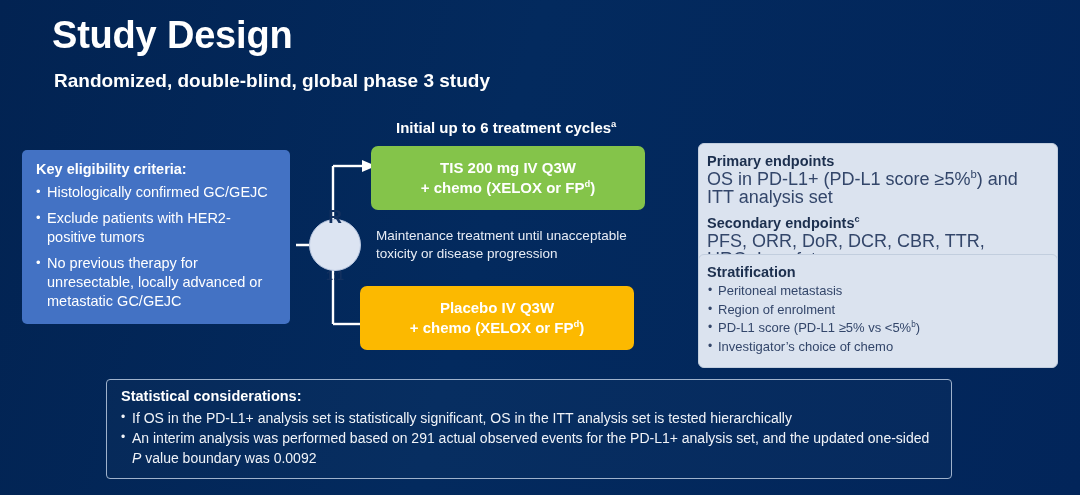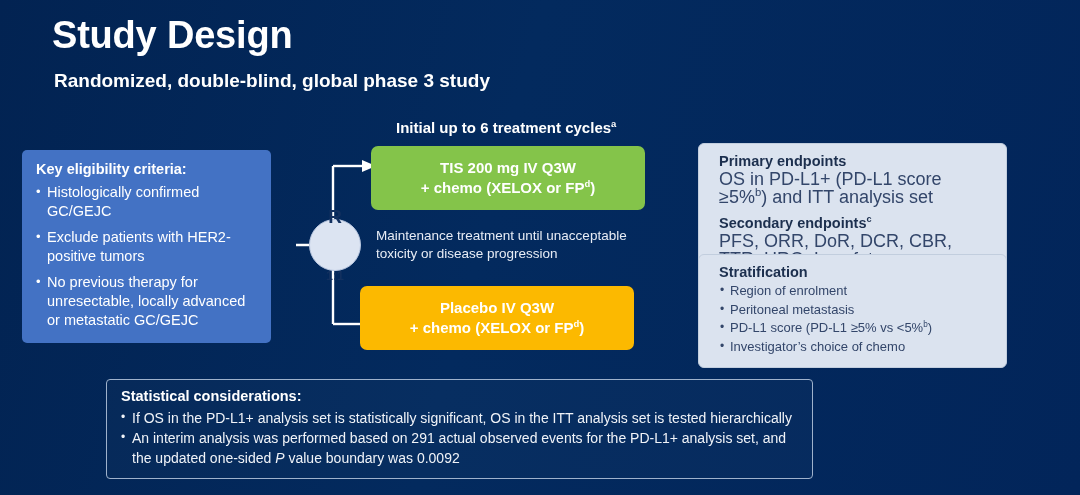--- a/index.html
+++ b/index.html
@@ -38,21 +38,21 @@
     font-size: 19px;
     font-weight: bold;
     color: #ffffff;
   }
 
   
   .eligibility {
     position: absolute;
     left: 22px;
     top: 150px;
-    width: 249px;
+    width: 268px;
     box-sizing: border-box;
     background: #4372c4;
     border-radius: 5px;
     padding: 11px 12px 13px 14px;
     color: #ffffff;
   }
   .eligibility .hd {
     font-size: 14.5px;
     font-weight: bold;
     margin-bottom: 6px;
@@ -158,26 +158,26 @@
     text-align: left;
     font-size: 13.5px;
     line-height: 18px;
     color: #e7ecf5;
   }
 
   
   .panel {
     position: absolute;
     left: 698px;
-    width: 309px;
+    width: 360px;
     box-sizing: border-box;
     background: #dbe3ef;
     border: 1px solid #c2cede;
     border-radius: 6px;
-    padding: 9px 12px 11px 20px;
+    padding: 9px 12px 11px 8px;
     color: #1c2f4e;
   }
   .panel-endpoints { top: 143px; }
   .panel-strat { top: 254px; }
   .panel .hd {
     font-size: 14.5px;
     font-weight: bold;
     margin-bottom: 1px;
   }
   .panel .hd.second { margin-top: 9px; }
@@ -204,21 +204,21 @@
     left: 1px;
     top: -1px;
     font-size: 12px;
   }
 
   
   .stats {
     position: absolute;
     left: 106px;
     top: 379px;
-    width: 707px;
+    width: 846px;
     box-sizing: border-box;
     border: 1.2px solid #9fb2cc;
     border-radius: 4px;
     padding: 8px 14px 10px 14px;
     color: #ffffff;
     background: rgba(255,255,255,0.02);
   }
   .stats .hd {
     font-size: 14.5px;
     font-weight: bold;
@@ -306,22 +306,22 @@
     </div>
     <div class="hd second">
       <span>Secondary endpoints</span><sup>c</sup>
     </div>
     <div class="line">PFS, ORR, DoR, DCR, CBR, TTR, HRQoL, safety</div>
   </div>
 
   <div class="panel panel-strat">
     <div class="hd">Stratification</div>
     <ul>
+      <li>Peritoneal metastasis</li>
       <li>Region of enrolment</li>
-      <li>Peritoneal metastasis</li>
       <li>
         <span>PD-L1 score (PD-L1 ≥5% vs &lt;5%</span><sup>b</sup><span>)</span>
       </li>
       <li>Investigator’s choice of chemo</li>
     </ul>
   </div>
 
   <div class="stats">
     <div class="hd">Statistical considerations:</div>
     <ul>

